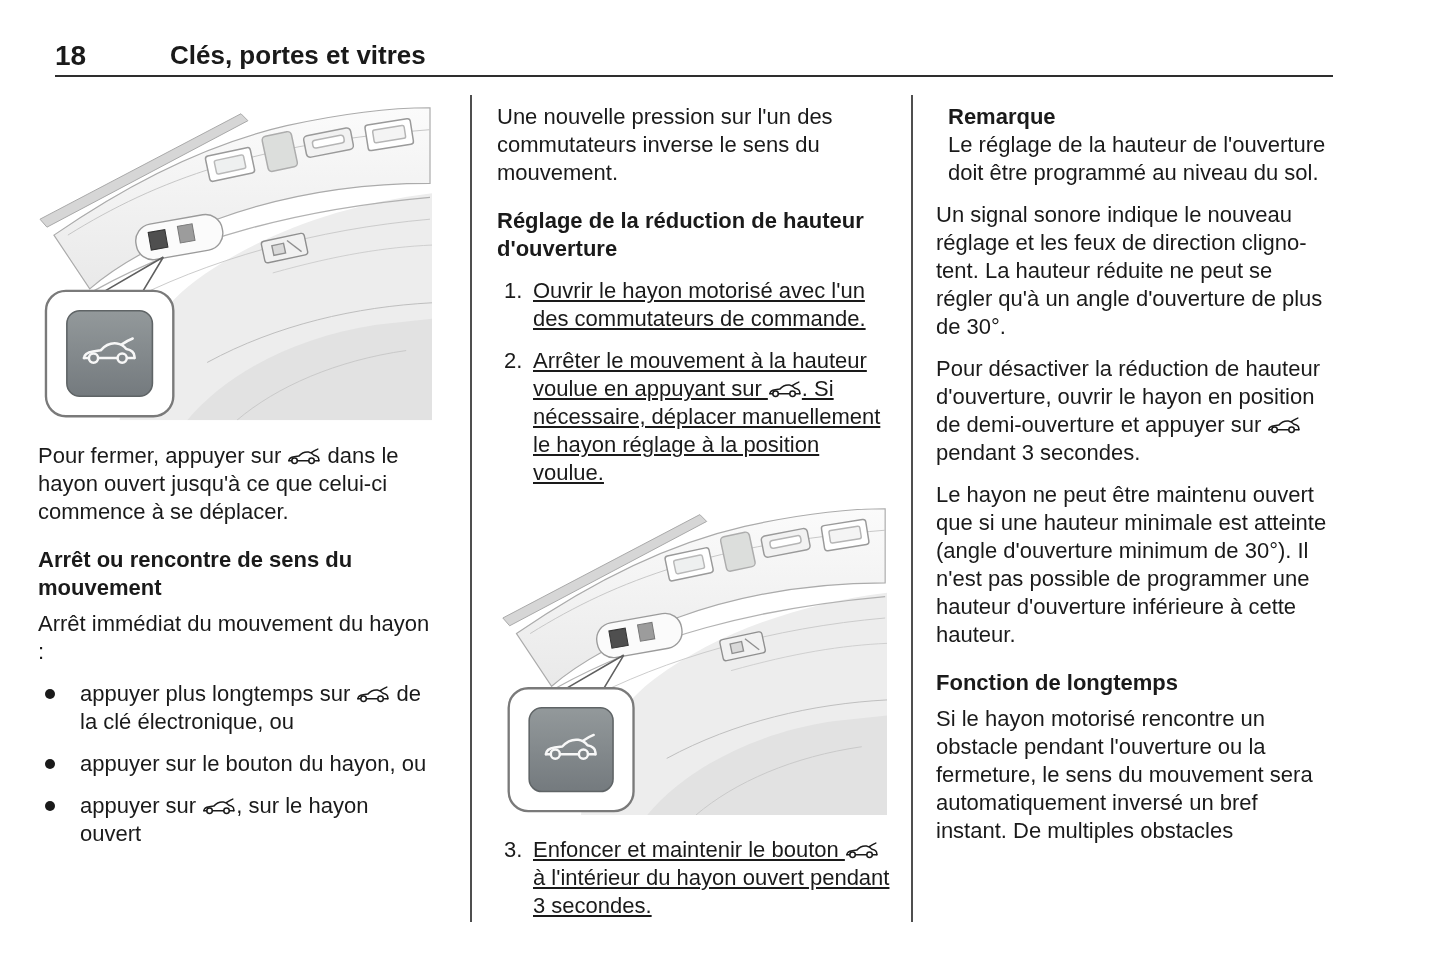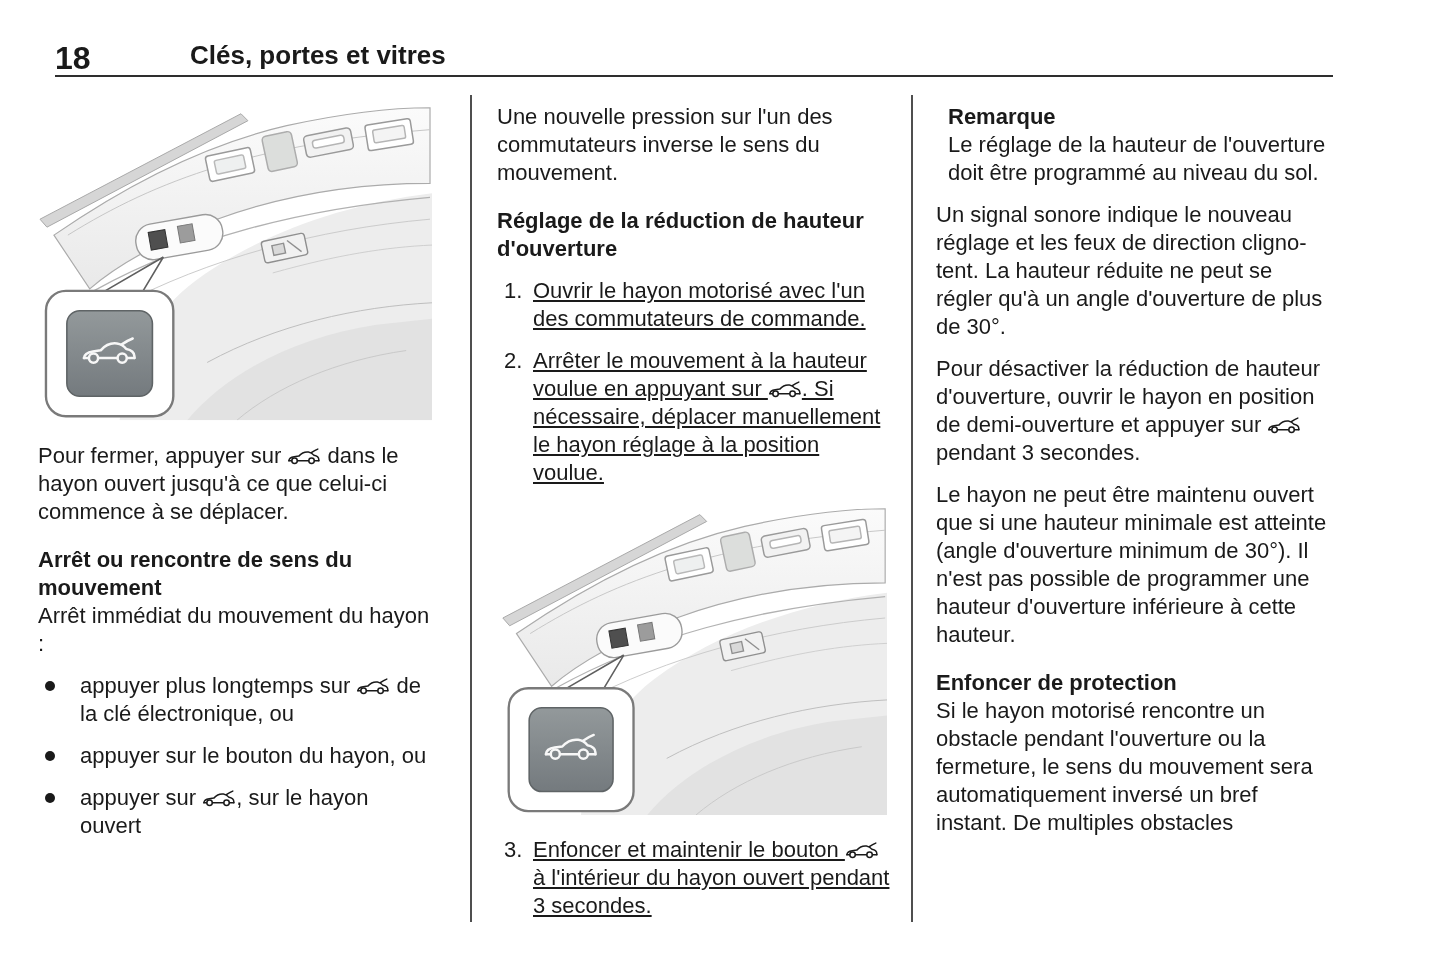--- a/index.html
+++ b/index.html
@@ -2,35 +2,35 @@
 <html lang="fr"><head>
 <meta charset="utf-8">
 <style>
   html,body{margin:0;padding:0;}
   body{
     width:1445px;height:965px;position:relative;overflow:hidden;
     background:#ffffff;color:#1a1a1a;
     font-family:"Liberation Sans", sans-serif;
   }
   
-  .page-number{position:absolute;left:55px;top:40px;font-size:32px;font-weight:bold;}
-  .page-title{position:absolute;left:170px;top:40px;font-size:26px;font-weight:bold;margin-left:20px;}
+  .page-number{position:absolute;left:55px;top:40px;font-size:28px;font-weight:bold;}
+  .page-title{position:absolute;left:170px;top:40px;font-size:26px;font-weight:bold;}
   .header-rule{position:absolute;left:55px;top:75px;width:1278px;height:2px;background:#2e2e2e;}
   
   .divider{position:absolute;top:95px;width:2px;height:827px;background:#4f4f4f;}
   #divider-1{left:470px;}
   #divider-2{left:911px;}
   .col{position:absolute;top:97px;font-size:22px;line-height:28px;}
   #col-1{left:38px;width:394px;}
   #col-2{left:497px;width:393px;}
   #col-3{left:936px;width:396px;}
   .para{margin:14px 0 0 0;}
   .para.first{margin-top:6px;}
   .subheading{font-size:22px;line-height:28px;font-weight:bold;margin:20px 0 0 0;}
-  .tight{margin-top:0;}
+  .tight{margin-top:8px;}
   figure{margin:0;padding:0;}
   #figure-2{margin-top:12px;}
   
   .note{margin:6px 0 3px 12px;}
   .note-title{font-weight:bold;}
   
   .bullet-row{display:flex;margin-top:14px;}
   .bullet-cell{flex:none;width:42px;padding-left:7px;box-sizing:border-box;}
   .dot{display:block;width:10px;height:10px;border-radius:50%;background:#1a1a1a;margin-top:9px;}
   .bullet-text{flex:1;}
@@ -189,15 +189,15 @@
   </div>
 
   <p class="para">Un signal sonore indique le nouveau réglage et les feux de direction cligno­tent. La hauteur réduite ne peut se régler qu'à un angle d'ouverture de plus de 30°.</p>
 
   <p class="para"><span>Pour désactiver la réduction de hauteur d'ouverture, ouvrir le hayon en position de demi-ouverture et appuyer sur </span><svg class="glyph" viewBox="0 0 36 18">
         <use href="#car-glyph"></use>
       </svg><span> pendant 3&nbsp;secondes.</span></p>
 
   <p class="para">Le hayon ne peut être maintenu ouvert que si une hauteur minimale est atteinte (angle d'ouverture mini­mum de 30°). Il n'est pas possible de programmer une hauteur d'ouverture inférieure à cette hauteur.</p>
 
-  <h3 class="subheading">Enfoncer de protection</h3>
+  <h3 class="subheading">Fonction de longtemps</h3>
   <p class="para tight">Si le hayon motorisé rencontre un obstacle pendant l'ouverture ou la fermeture, le sens du mouvement sera automatiquement inversé un bref instant. De multiples obstacles</p>
 </div>
 
 </body></html>

